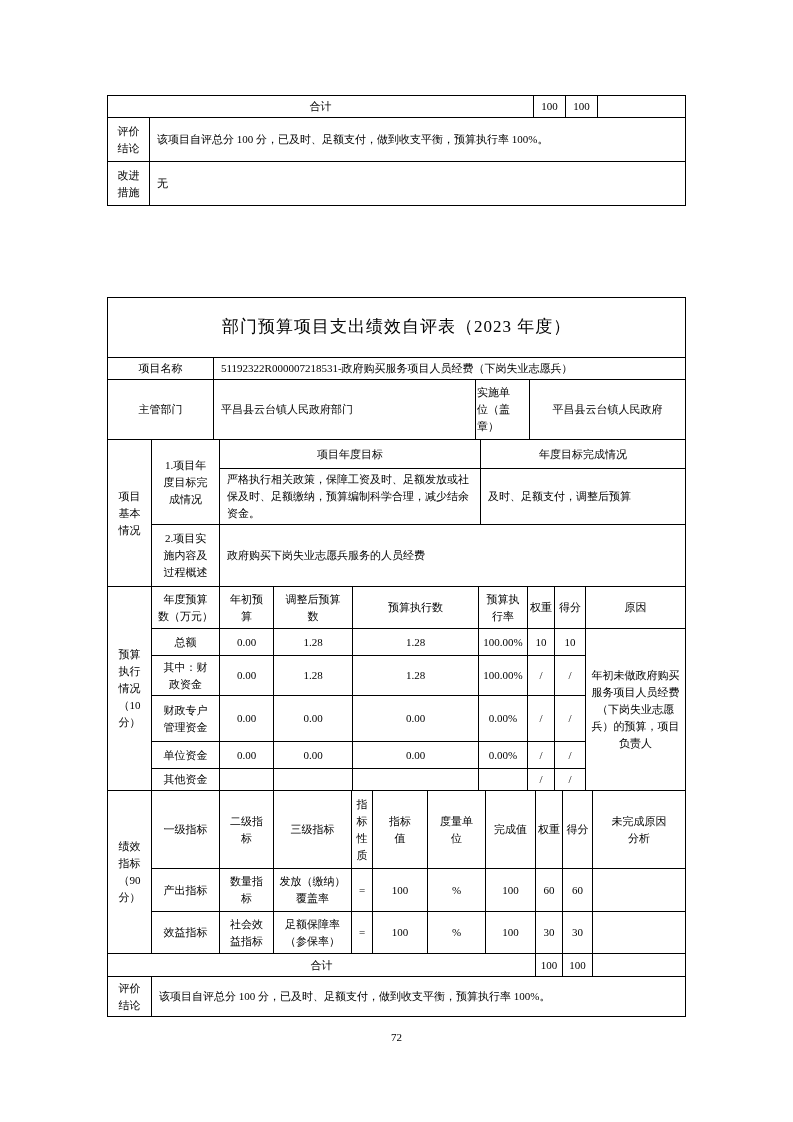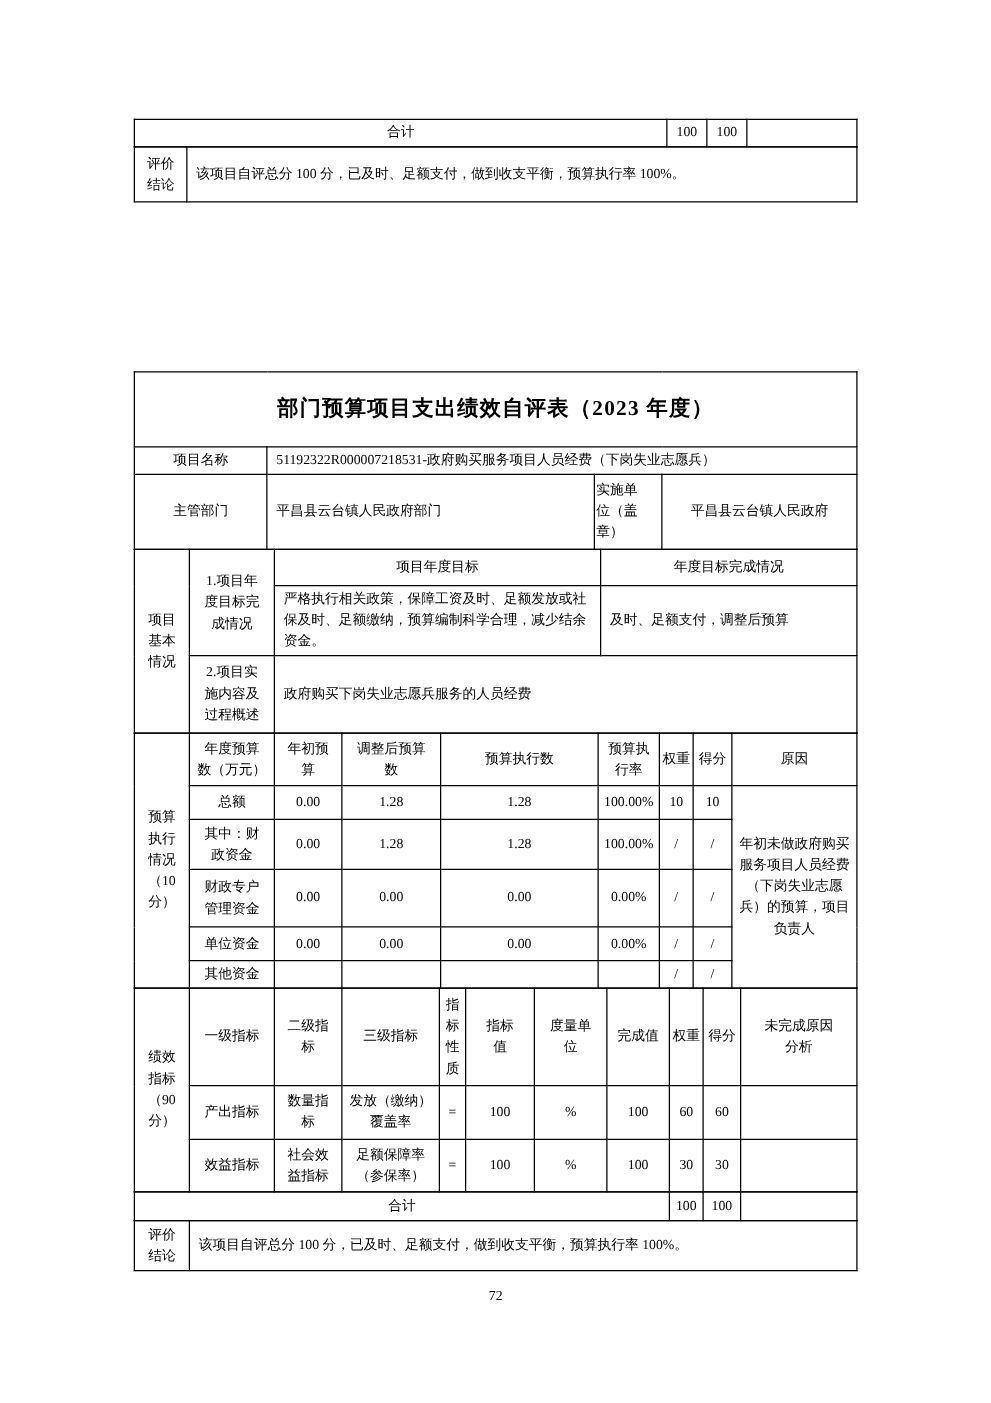--- a/index.html
+++ b/index.html
@@ -23,21 +23,21 @@
     text-align:center;
     vertical-align:middle;
     line-height:1.55;
     overflow:hidden;
     word-break:break-all;
   }
   td.left { text-align:left; padding-left:7px; padding-right:7px; }
   td.pre { white-space:pre-line; }
   td.narrow { padding-left:1px; padding-right:1px; }
   .title-cell {
-    font-size:17px; font-weight:bold; letter-spacing:1px;
+    font-size:17px; font-weight:normal; letter-spacing:1px;
   }
   .pagenum {
     position:absolute; top:1031px; left:0; width:100%;
     text-align:center; font-size:11px;
   }
 </style>
 </head>
 <body>
 
 <div class="stack" id="table1">
@@ -62,20 +62,25 @@
   <table>
     <colgroup>
         <col style="width:42px">
         <col style="width:536px">
       </colgroup>
     <tbody>
         <tr style="height:44px">
       <td class="pre">评价
 结论</td>
       <td class="left">该项目自评总分 100 分，已及时、足额支付，做到收支平衡，预算执行率 100%。</td>
+    </tr>
+    <tr style="height:44px">
+      <td class="pre">改进
+措施</td>
+      <td class="left">无</td>
     </tr>
   </tbody>
     </table>
 
 
 </div>
 
 <div class="stack" id="table2">
 
   <table>

